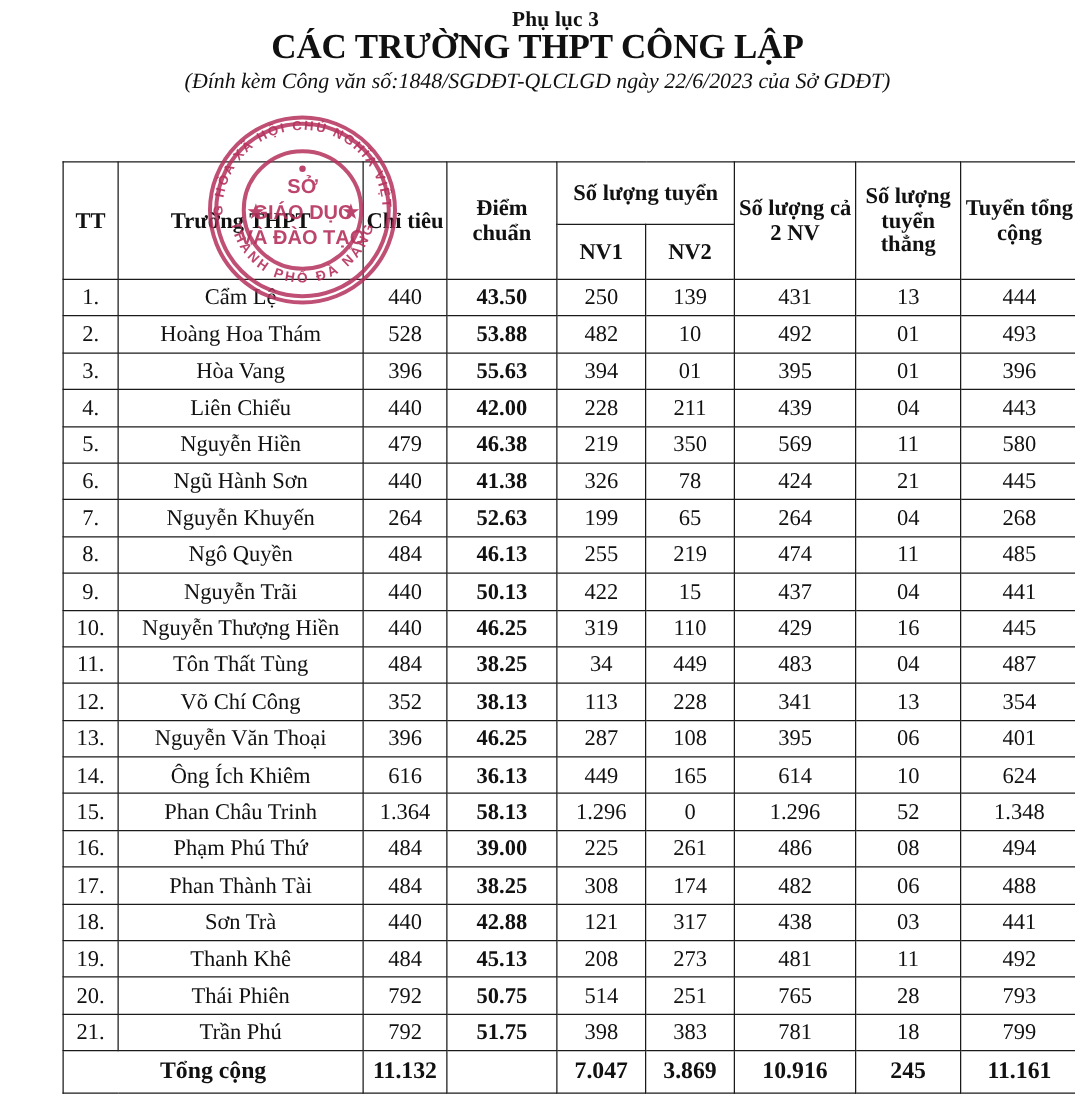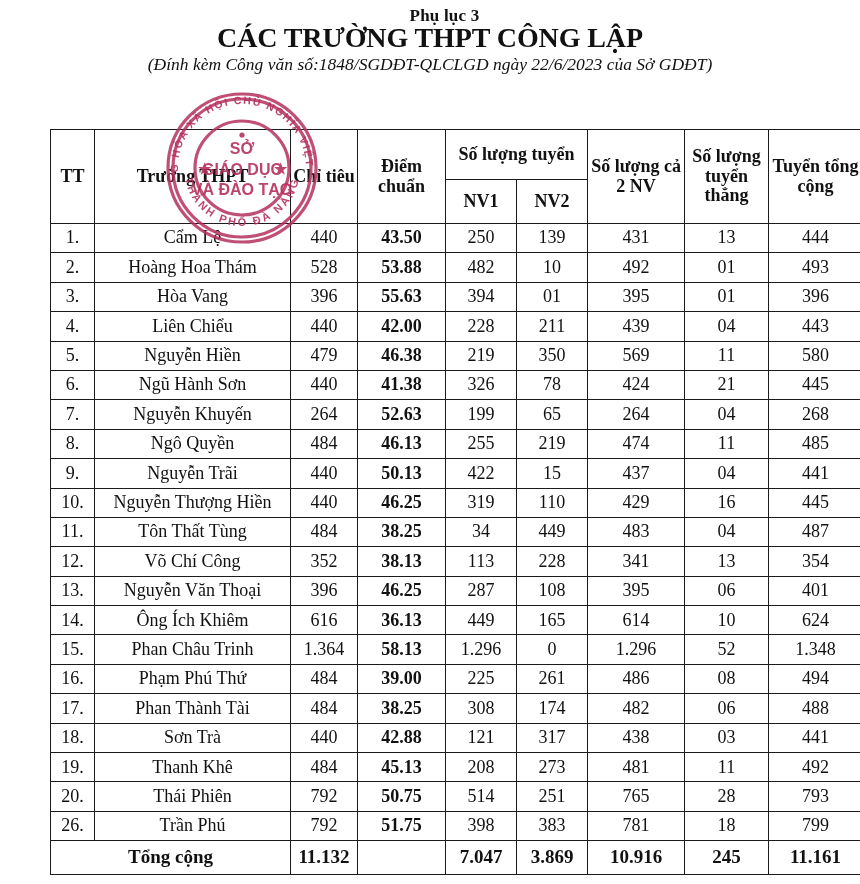--- a/index.html
+++ b/index.html
@@ -409,21 +409,21 @@
           <td class="school">Thái Phiên</td>
           <td class="num">792</td>
           <td class="score">50.75</td>
           <td class="num">514</td>
           <td class="num">251</td>
           <td class="num">765</td>
           <td class="num">28</td>
           <td class="num">793</td>
         </tr>
         <tr>
-          <td class="tt">26.</td>
+          <td class="tt">21.</td>
           <td class="school">Trần Phú</td>
           <td class="num">792</td>
           <td class="score">51.75</td>
           <td class="num">398</td>
           <td class="num">383</td>
           <td class="num">781</td>
           <td class="num">18</td>
           <td class="num">799</td>
         </tr>
         <tr class="total-row">

